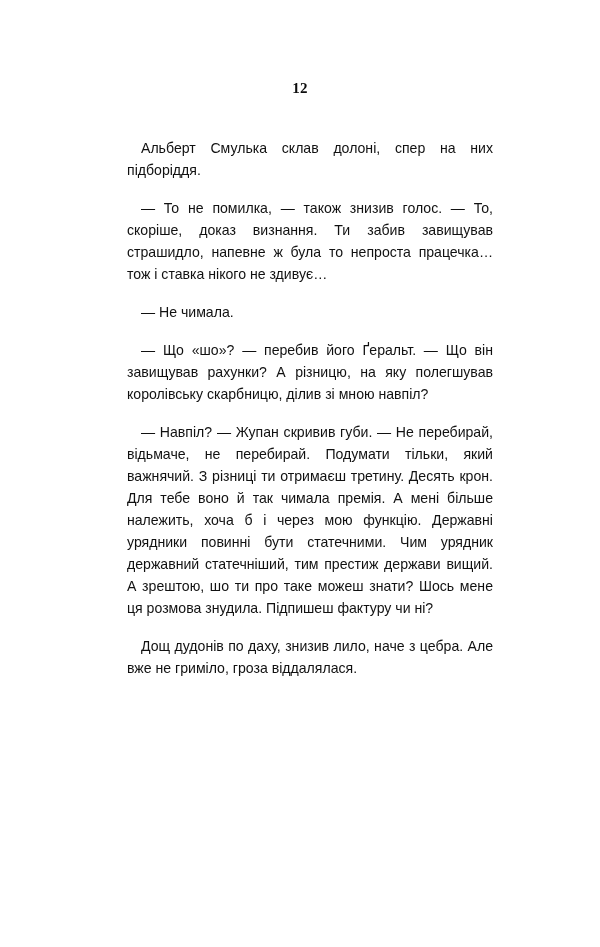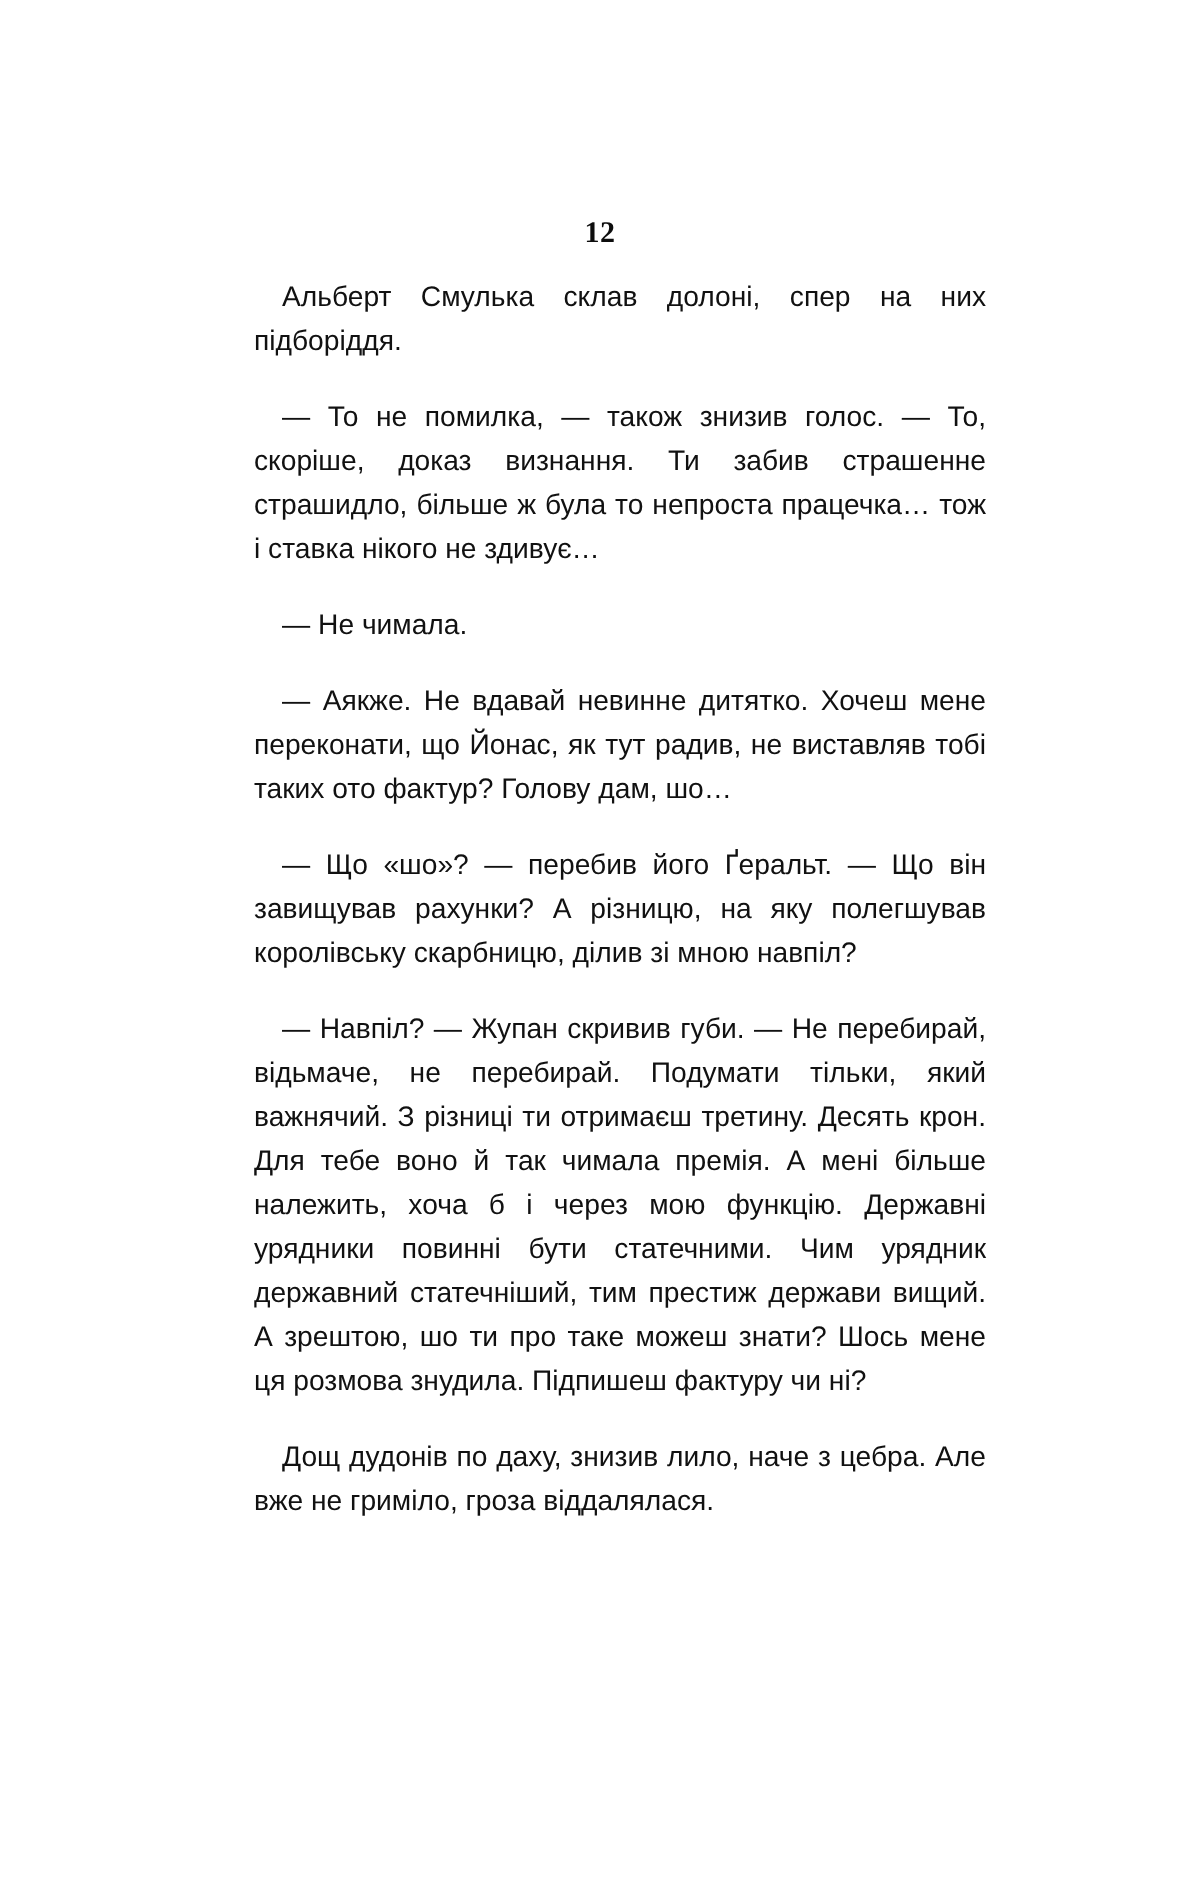--- a/index.html
+++ b/index.html
@@ -28,21 +28,20 @@
     top: 79px;
     left: 0;
     width: 600px;
     text-align: center;
     font-family: "Liberation Serif", serif;
     font-weight: bold;
     font-size: 15px;
     line-height: 18px;
     color: #0d0d0d;
     letter-spacing: 0.3px;
-    margin-top: 29px;
   }
   .textblock {
     position: absolute;
     top: 121px;
     left: 111px;
     width: 398px;
   }
   .para {
     margin: 16px;
     font-size: 14.1px;
@@ -59,21 +58,20 @@
 </style>
 </head>
 <body>
 
 <div class="page">
 
   <div class="folio">12</div>
 
   <div class="textblock">
     <p class="para">Альберт Смулька склав долоні, спер на них підборіддя.</p>
-    <p class="para">— То не помилка, — також знизив голос. — То, скоріше, доказ визнання. Ти забив страшенне страшидло, більше ж була то непроста працечка… тож і ставка нікого не здивує…</p>
+    <p class="para">— То не помилка, — також знизив голос. — То, скоріше, доказ визнання. Ти забив завищував страшидло, напевне ж була то непроста працечка… тож і ставка нікого не здивує…</p>
     <p class="para">— Не чимала.</p>
-    <p class="para">— Аякже. Не вдавай невинне дитятко. Хочеш мене переконати, що Йонас, як тут радив, не виставляв тобі таких ото фактур? Голову дам, шо…</p>
     <p class="para">— Що «шо»? — перебив його Ґеральт. — Що він завищував рахунки? А різницю, на яку полегшував королівську скарбницю, ділив зі мною навпіл?</p>
     <p class="para">— Навпіл? — Жупан скривив губи. — Не перебирай, відьмаче, не перебирай. Подумати тільки, який важнячий. З різниці ти отримаєш третину. Десять крон. Для тебе воно й так чимала премія. А мені більше належить, хоча б і через мою функцію. Державні урядники повинні бути статечними. Чим урядник державний статечніший, тим престиж держави вищий. А зрештою, шо ти про таке можеш знати? Шось мене ця розмова знудила. Підпишеш фактуру чи ні?</p>
     <p class="para">Дощ дудонів по даху, знизив лило, наче з цебра. Але вже не гриміло, гроза віддалялася.</p>
   </div>
 
 </div>
 
 </body></html>

